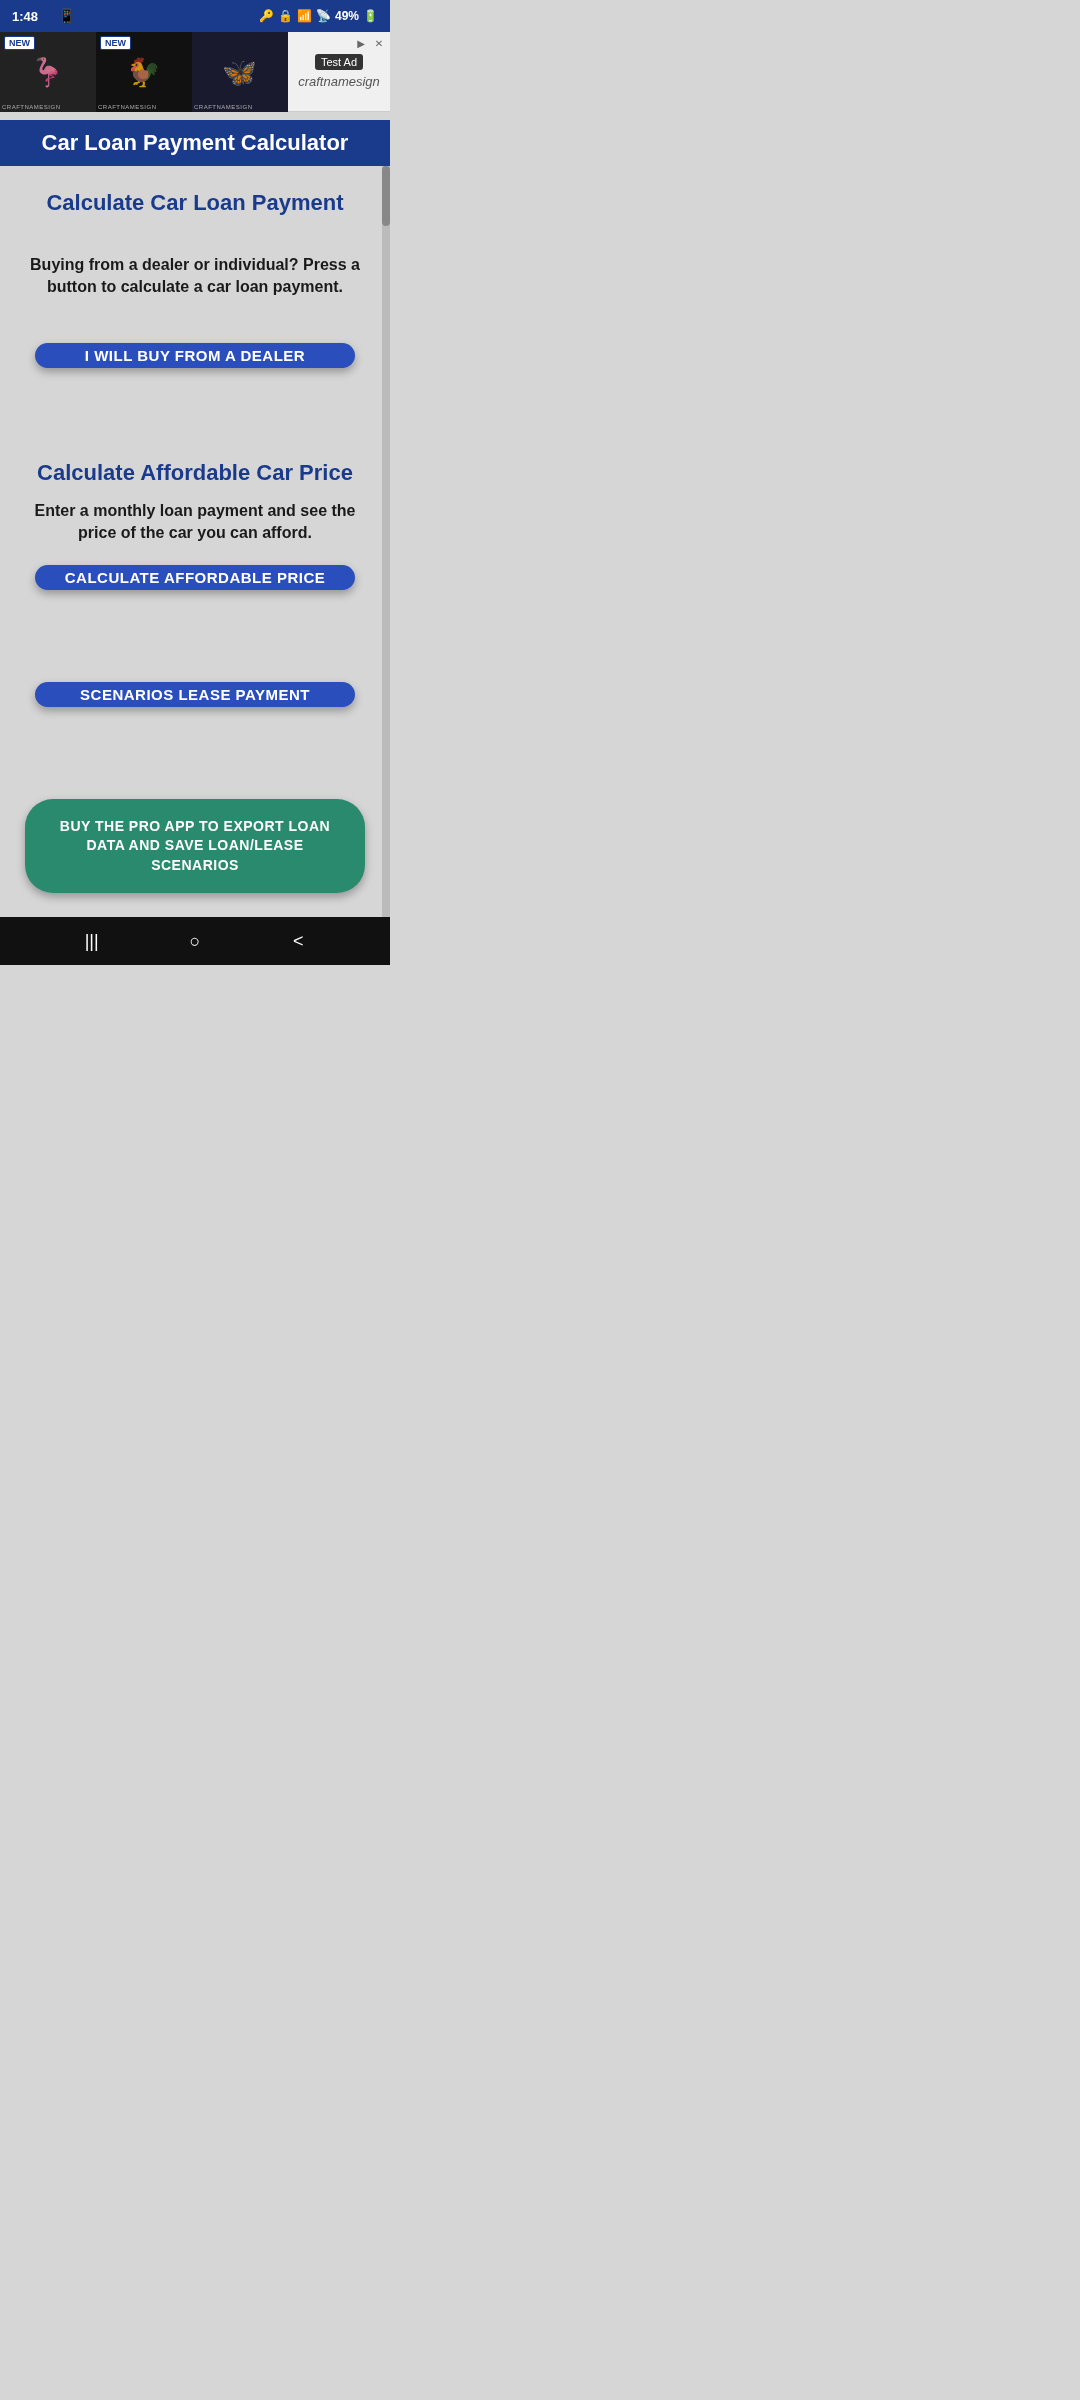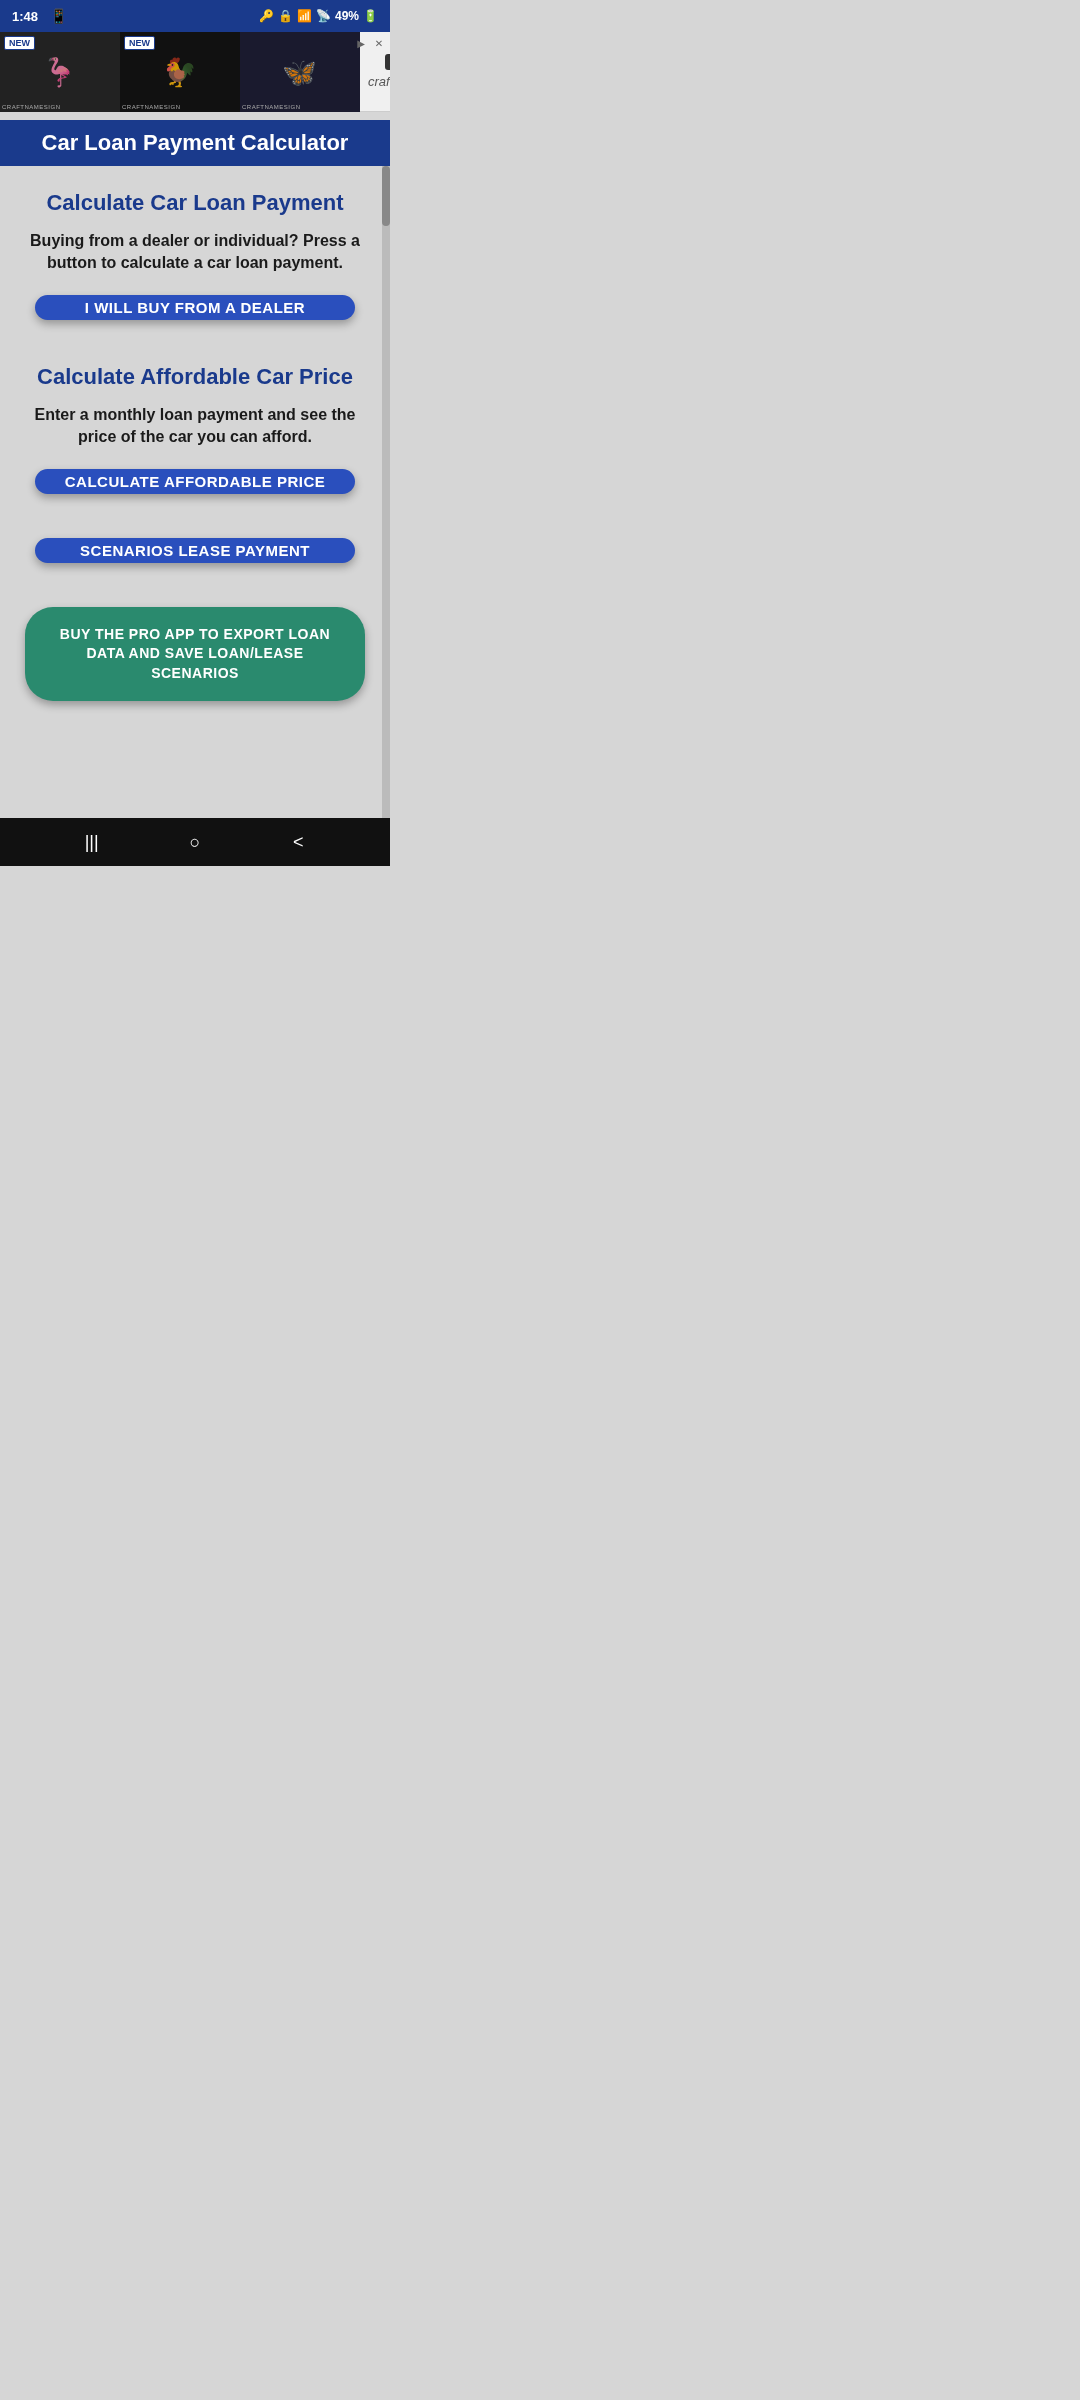--- a/index.html
+++ b/index.html
@@ -20,39 +20,39 @@
       background: #1a3a8c;
       color: white;
       display: flex;
       justify-content: space-between;
       align-items: center;
       padding: 6px 12px;
       font-size: 13px;
       font-weight: bold;
       height: 32px;
     }
-    .status-left { display: flex; align-items: center; gap: 12px; }
+    .status-left { display: flex; align-items: center; gap: 20px; }
     .status-right { display: flex; align-items: center; gap: 4px; font-size: 12px; }
 
     
     .ad-banner {
       background: #f0f0f0;
       display: flex;
       align-items: center;
       height: 80px;
       border-bottom: 1px solid #ccc;
       position: relative;
     }
     .ad-images {
       display: flex;
       flex: 1;
       height: 100%;
     }
     .ad-img-box {
-      width: 120px;
+      width: 96px;
       height: 80px;
       background: #222;
       display: flex;
       align-items: center;
       justify-content: center;
       position: relative;
       overflow: hidden;
       flex-shrink: 0;
     }
     .ad-img-box:nth-child(2) { background: #111; }
@@ -156,20 +156,21 @@
     }
 
     
     .main-content {
       flex: 1;
       background: #d6d6d6;
       padding: 24px 20px;
       display: flex;
       flex-direction: column;
       align-items: center;
+      gap: 24px;
     }
 
     .section-title {
       color: #1a3a8c;
       font-size: 22px;
       font-weight: bold;
       text-align: center;
       margin-bottom: 14px;
     }
 

